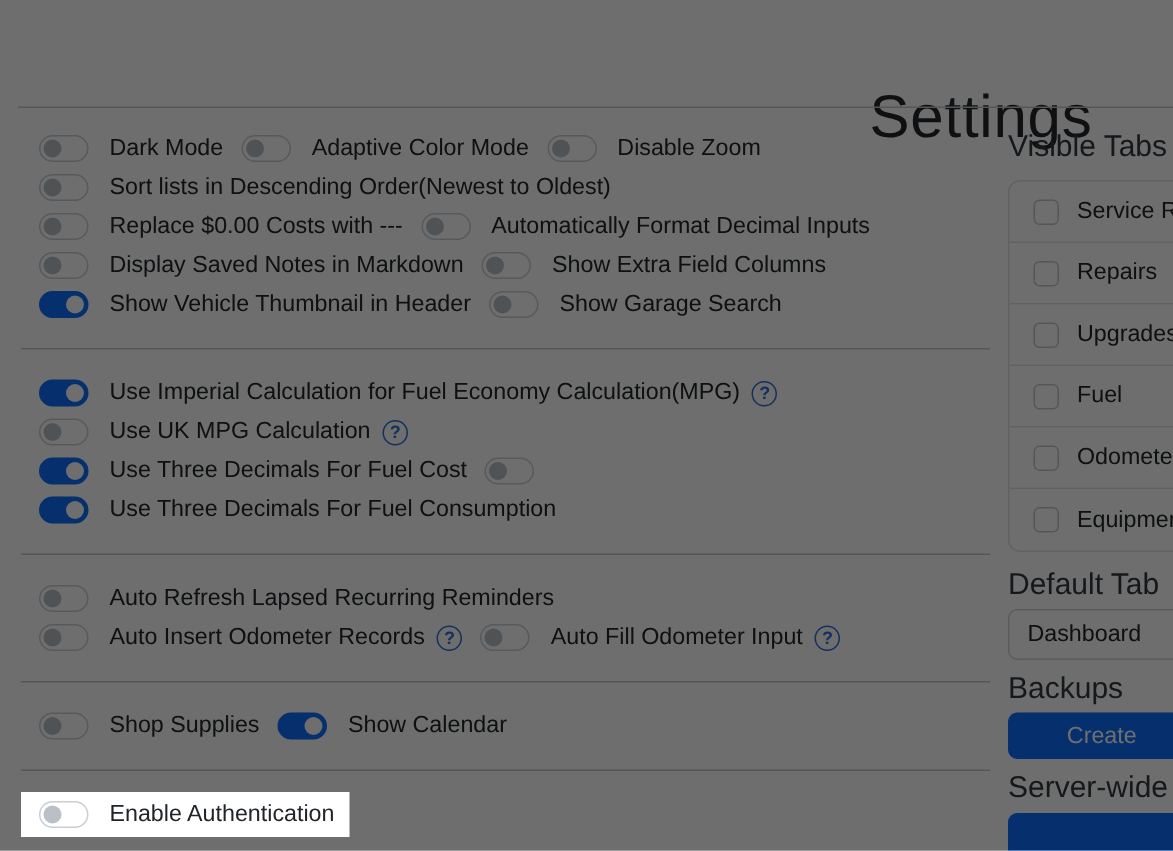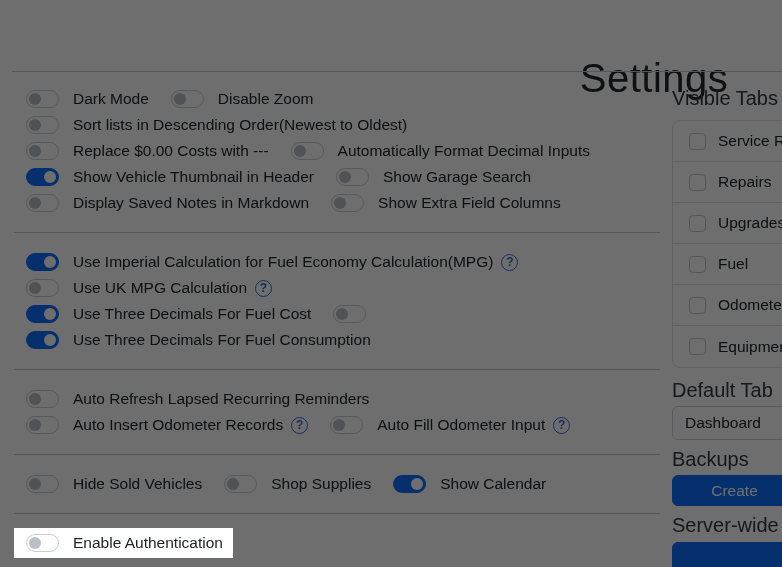--- a/index.html
+++ b/index.html
@@ -17,21 +17,21 @@
     white-space:nowrap;
     margin-top:44px;
   }
   .top-hr {
     position:absolute; top:71px; left:12px; width:1300px; height:0;
     border:none; border-top:1px solid #c6c8ca;
   }
   
   .left-col { position:absolute; left:14px; top:86px; width:646px; }
   .section-hr { border:none; border-top:1px solid #c6c8ca; margin:16px 0; }
-  .trow { display:flex; align-items:center; height:26px; padding-left:12px; gap:22px; }
+  .trow { display:flex; align-items:center; height:26px; padding-left:12px; gap:12px; }
   .pair { display:flex; align-items:center; white-space:nowrap; }
   .switch {
     position:relative; display:inline-block; flex:0 0 auto;
     width:33px; height:18px; border-radius:9px;
     background:#fff; border:1px solid #c9ced4; margin-right:14px;
     cursor:pointer;
   }
   .switch .knob {
     position:absolute; top:2px; left:2px; width:12px; height:12px;
     border-radius:50%; background:#b9c0c7;
@@ -111,20 +111,26 @@
           <div class="pair">
             <span class="switch">
               <span class="knob"></span>
             </span>
             <span class="tlabel">Dark Mode</span>
           </div>
           <div class="pair">
             <span class="switch">
               <span class="knob"></span>
             </span>
+            <span class="tlabel">Adaptive Color Mode</span>
+          </div>
+          <div class="pair">
+            <span class="switch">
+              <span class="knob"></span>
+            </span>
             <span class="tlabel">Disable Zoom</span>
           </div>
         </div>
         <div class="trow">
           <div class="pair">
             <span class="switch">
               <span class="knob"></span>
             </span>
             <span class="tlabel">Sort lists in Descending Order(Newest to Oldest)</span>
           </div>
@@ -138,44 +144,44 @@
           </div>
           <div class="pair">
             <span class="switch">
               <span class="knob"></span>
             </span>
             <span class="tlabel">Automatically Format Decimal Inputs</span>
           </div>
         </div>
         <div class="trow">
           <div class="pair">
+            <span class="switch">
+              <span class="knob"></span>
+            </span>
+            <span class="tlabel">Display Saved Notes in Markdown</span>
+          </div>
+          <div class="pair">
+            <span class="switch">
+              <span class="knob"></span>
+            </span>
+            <span class="tlabel">Show Extra Field Columns</span>
+          </div>
+        </div>
+        <div class="trow">
+          <div class="pair">
             <span class="switch on">
               <span class="knob"></span>
             </span>
             <span class="tlabel">Show Vehicle Thumbnail in Header</span>
           </div>
           <div class="pair">
             <span class="switch">
               <span class="knob"></span>
             </span>
             <span class="tlabel">Show Garage Search</span>
-          </div>
-        </div>
-        <div class="trow">
-          <div class="pair">
-            <span class="switch">
-              <span class="knob"></span>
-            </span>
-            <span class="tlabel">Display Saved Notes in Markdown</span>
-          </div>
-          <div class="pair">
-            <span class="switch">
-              <span class="knob"></span>
-            </span>
-            <span class="tlabel">Show Extra Field Columns</span>
           </div>
         </div>
       </div>
       <hr class="section-hr">
       <div class="section">
         <div class="trow">
           <div class="pair">
             <span class="switch on">
               <span class="knob"></span>
             </span>
@@ -237,26 +243,20 @@
               <span class="knob"></span>
             </span>
             <span class="tlabel">Auto Fill Odometer Input</span>
             <span class="help">?</span>
           </div>
         </div>
       </div>
       <hr class="section-hr">
       <div class="section">
         <div class="trow">
-          <div class="pair">
-            <span class="switch">
-              <span class="knob"></span>
-            </span>
-            <span class="tlabel">Hide Sold Vehicles</span>
-          </div>
           <div class="pair">
             <span class="switch">
               <span class="knob"></span>
             </span>
             <span class="tlabel">Shop Supplies</span>
           </div>
           <div class="pair">
             <span class="switch on">
               <span class="knob"></span>
             </span>

